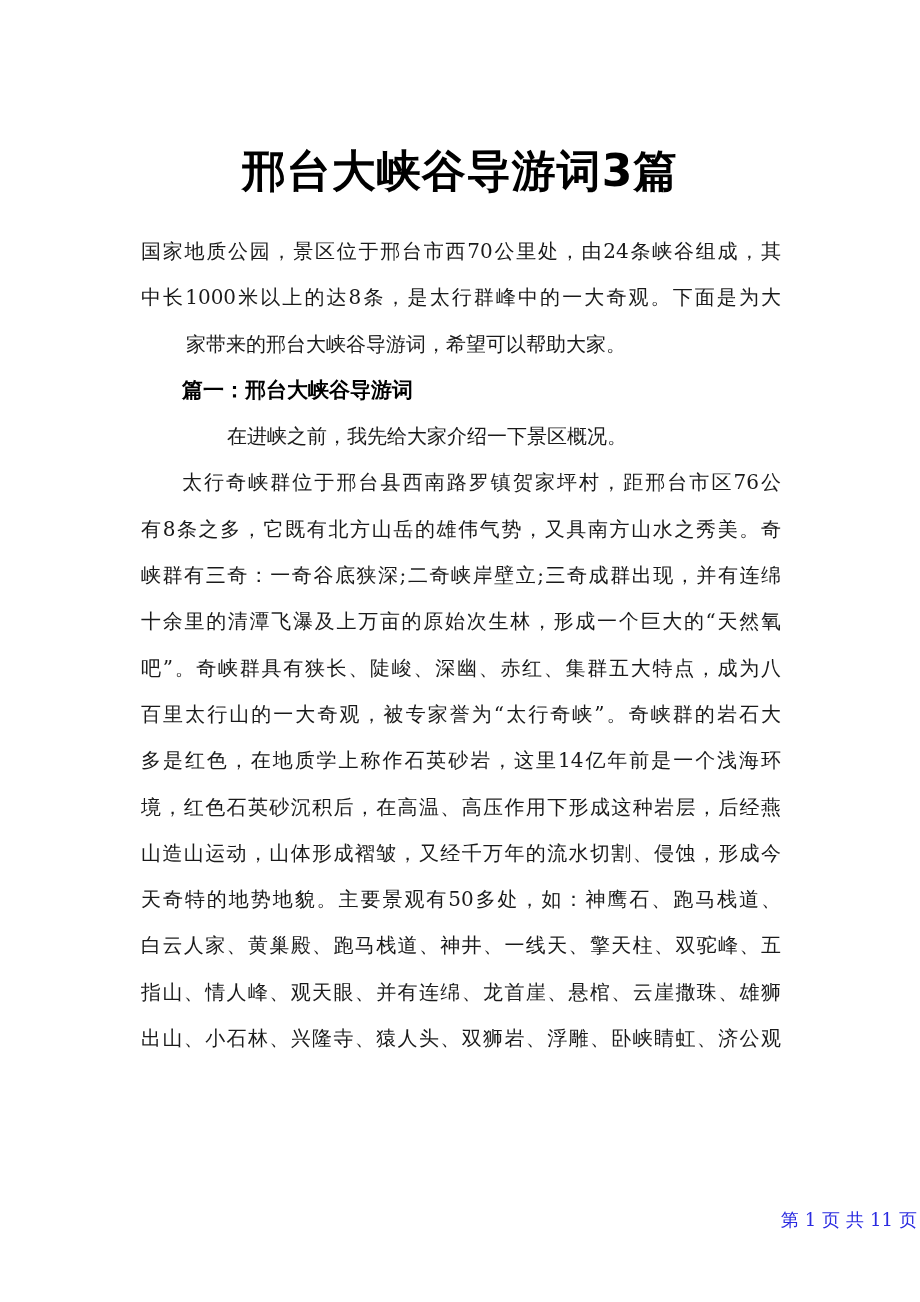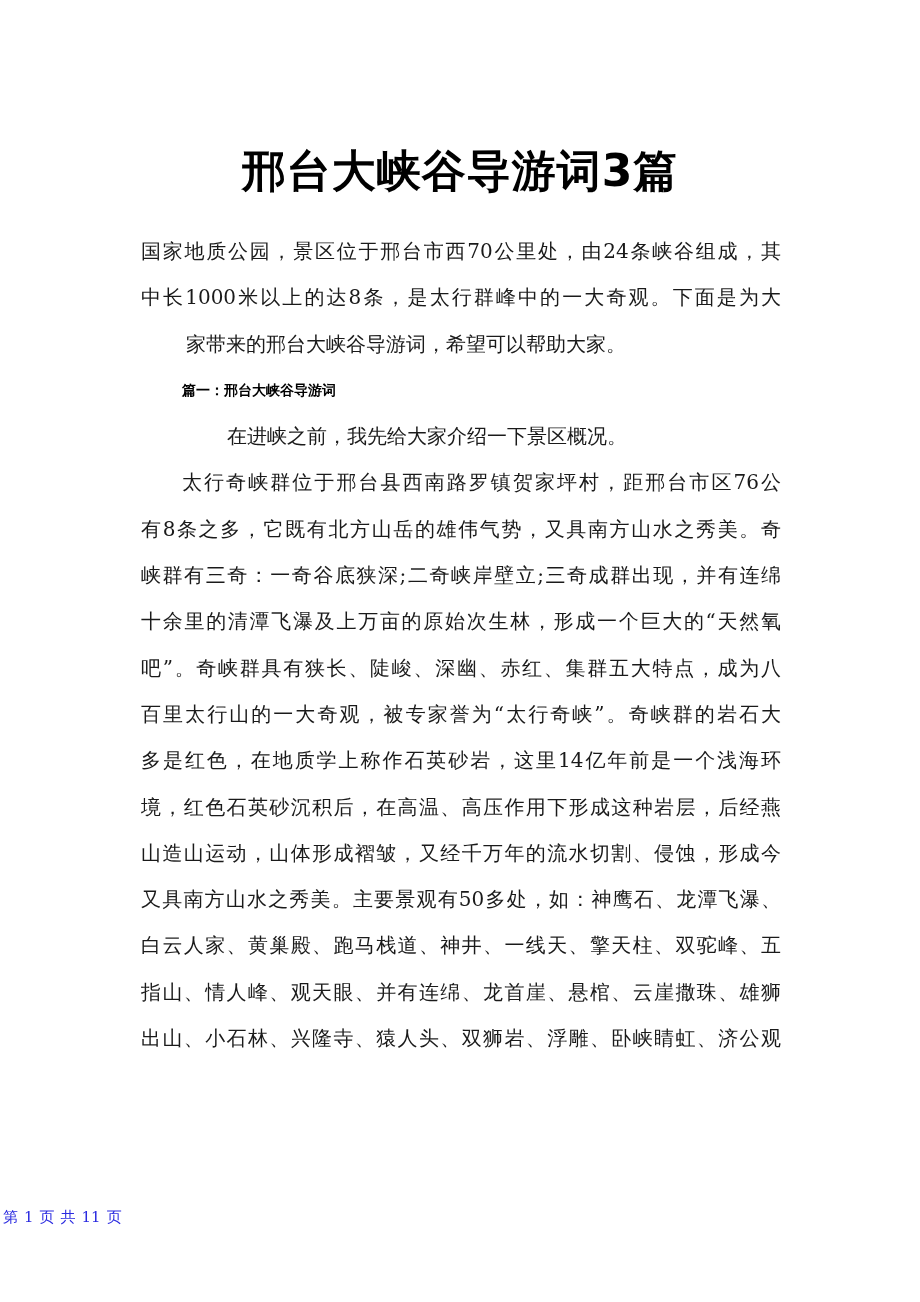--- a/index.html
+++ b/index.html
@@ -8,23 +8,23 @@
   .page { position: absolute; left: 0; top: 0; width: 920px; height: 1302px; background: #ffffff; }
   .title { position: absolute; left: 0; top: 142px; width: 920px; text-align: center;
            font-family: "DejaVu Sans", "Liberation Sans", sans-serif; font-weight: bold;
            font-size: 44px; letter-spacing: 1px; color: #000; }
   .body { position: absolute; left: 141px; top: 228px; width: 640px; }
   .line { height: 46.3px; line-height: 46.3px; font-size: 20px; white-space: nowrap;
           text-align: justify; text-align-last: justify; color: #1a1a1a; }
   .line.indent { padding-left: 41px; }
   .line.last { text-align-last: left; margin-left: 45px; }
   .heading { font-family: "DejaVu Sans", "Liberation Sans", sans-serif; font-weight: bold;
-             font-size: 14px; color: #000; text-align-last: left; }
-  .footer { position: absolute; left: 0; top: 1208px; width: 920px; text-align: left;
-            font-size: 15px; color: #2a2ae0; word-spacing: 4px; }
+             font-size: 21px; color: #000; text-align-last: left; }
+  .footer { position: absolute; left: 0; top: 1208px; width: 920px; text-align: right;
+            font-size: 18px; color: #2a2ae0; word-spacing: 4px; }
   .footer span { margin: 0 3px; }
 </style>
 </head>
 <body>
 
 <div class="page">
   <div class="title">邢台大峡谷导游词3篇</div>
 
   <div class="body">
     <div class="line">国家地质公园，景区位于邢台市西70公里处，由24条峡谷组成，其</div>
@@ -36,21 +36,21 @@
 
     <div class="line indent">太行奇峡群位于邢台县西南路罗镇贺家坪村，距邢台市区76公</div>
     <div class="line">有8条之多，它既有北方山岳的雄伟气势，又具南方山水之秀美。奇</div>
     <div class="line">峡群有三奇：一奇谷底狭深;二奇峡岸壁立;三奇成群出现，并有连绵</div>
     <div class="line">十余里的清潭飞瀑及上万亩的原始次生林，形成一个巨大的“天然氧</div>
     <div class="line">吧”。奇峡群具有狭长、陡峻、深幽、赤红、集群五大特点，成为八</div>
     <div class="line">百里太行山的一大奇观，被专家誉为“太行奇峡”。奇峡群的岩石大</div>
     <div class="line">多是红色，在地质学上称作石英砂岩，这里14亿年前是一个浅海环</div>
     <div class="line">境，红色石英砂沉积后，在高温、高压作用下形成这种岩层，后经燕</div>
     <div class="line">山造山运动，山体形成褶皱，又经千万年的流水切割、侵蚀，形成今</div>
-    <div class="line">又具南方山水之秀美。主要景观有50多处，如：神鹰石、龙潭飞瀑、</div>
+    <div class="line">天奇特的地势地貌。主要景观有50多处，如：神鹰石、跑马栈道、</div>
     <div class="line">白云人家、黄巢殿、跑马栈道、神井、一线天、擎天柱、双驼峰、五</div>
     <div class="line">指山、情人峰、观天眼、并有连绵、龙首崖、悬棺、云崖撒珠、雄狮</div>
     <div class="line">出山、小石林、兴隆寺、猿人头、双狮岩、浮雕、卧峡睛虹、济公观</div>
   </div>
 
   <div class="footer">
     <span>第</span><span>1</span><span>页</span><span>共</span><span>11</span><span>页</span>
   </div>
 </div>
 

